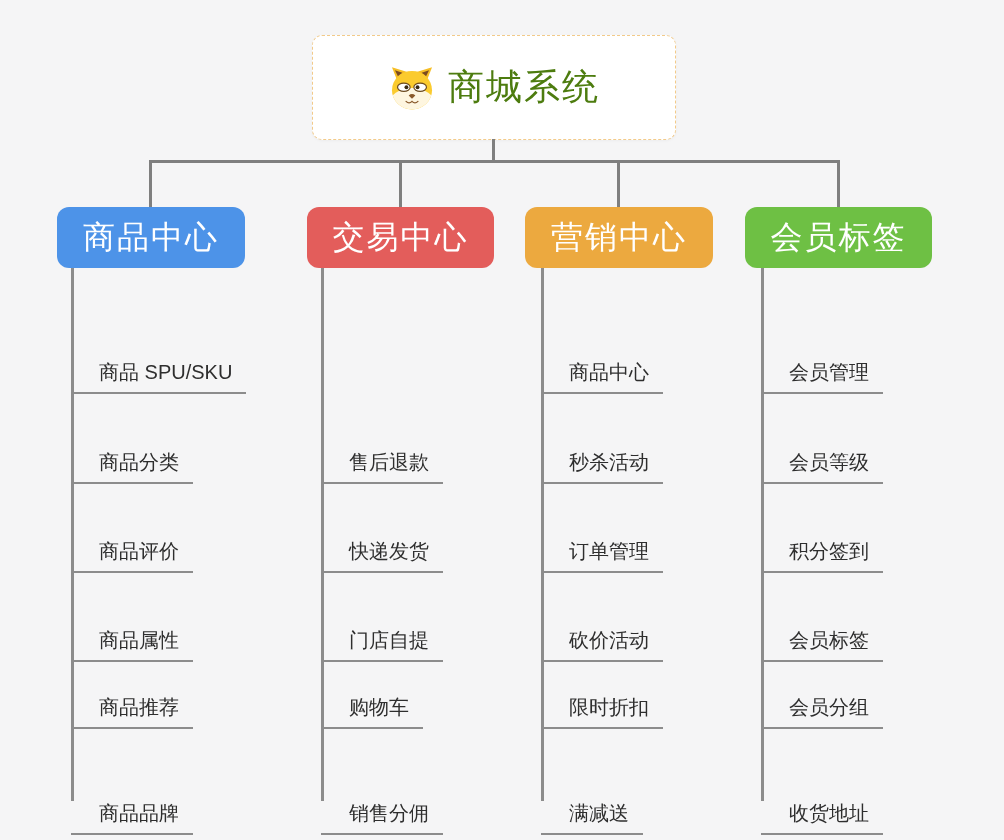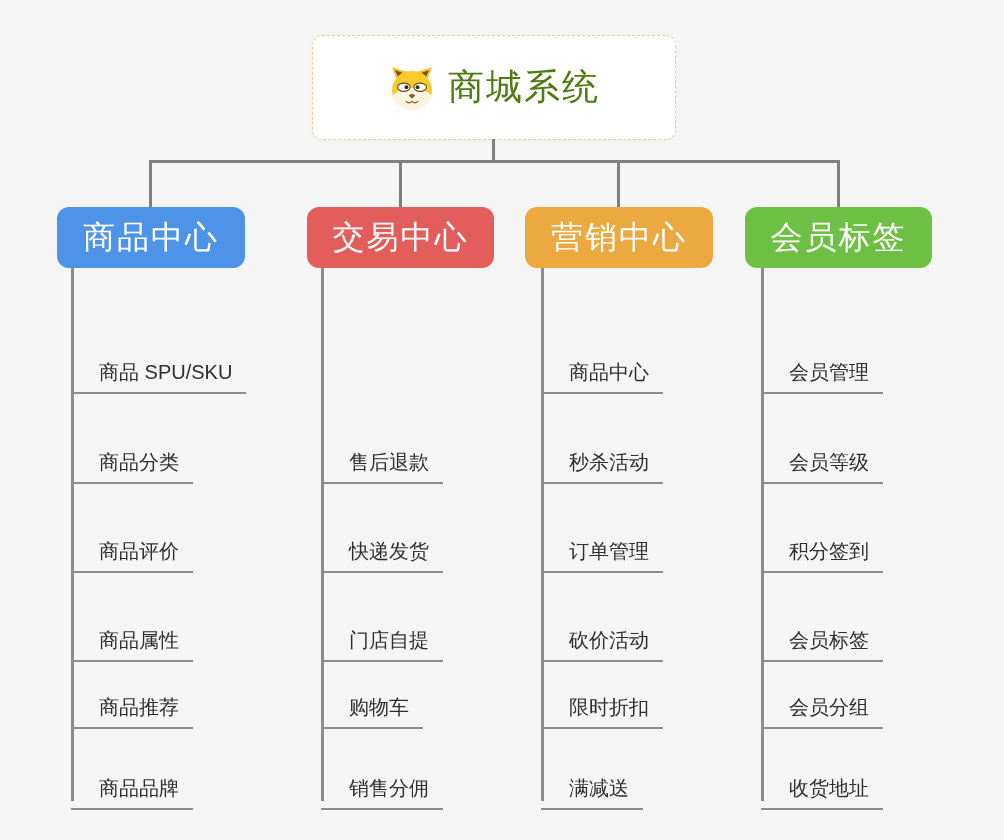--- a/index.html
+++ b/index.html
@@ -66,21 +66,21 @@
   .leaf{
     position:absolute;
     padding:0 14px 8px 28px;
     border-bottom:2px solid #8c8c8c;
     font-size:20px;color:#2e2e2e;
     white-space:nowrap;
     line-height:23px;
     margin-top:40px;
   }
   .r0{top:321px}.r1{top:411px}.r2{top:500px}
-  .r3{top:589px}.r4{top:656px}.r5{top:737px}
+  .r3{top:589px}.r4{top:656px}.r5{top:762px}
 </style>
 </head>
 <body>
 
 <div class="stage">
 
   <div class="root-node">
     <svg class="root-icon" viewBox="0 0 64 62" aria-hidden="true">
       <defs>
           <clipPath id="headClip">

